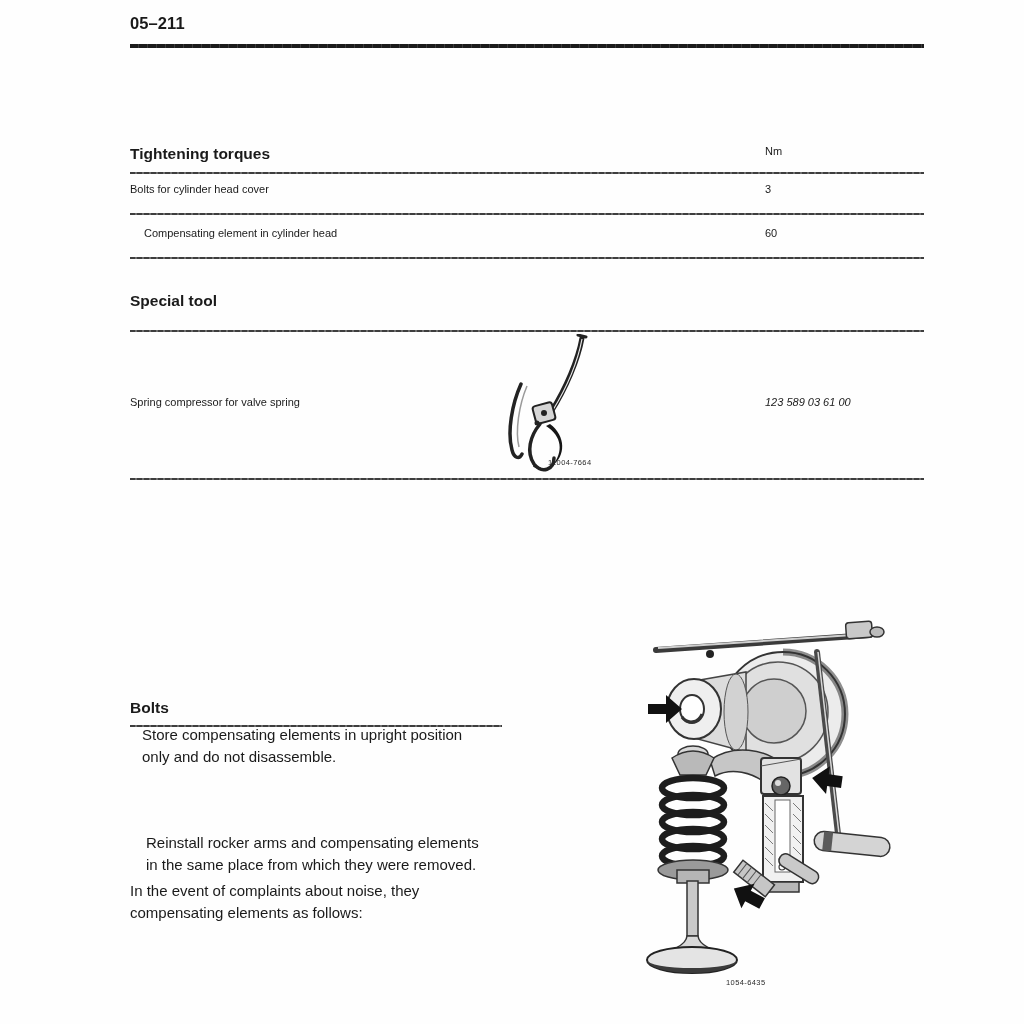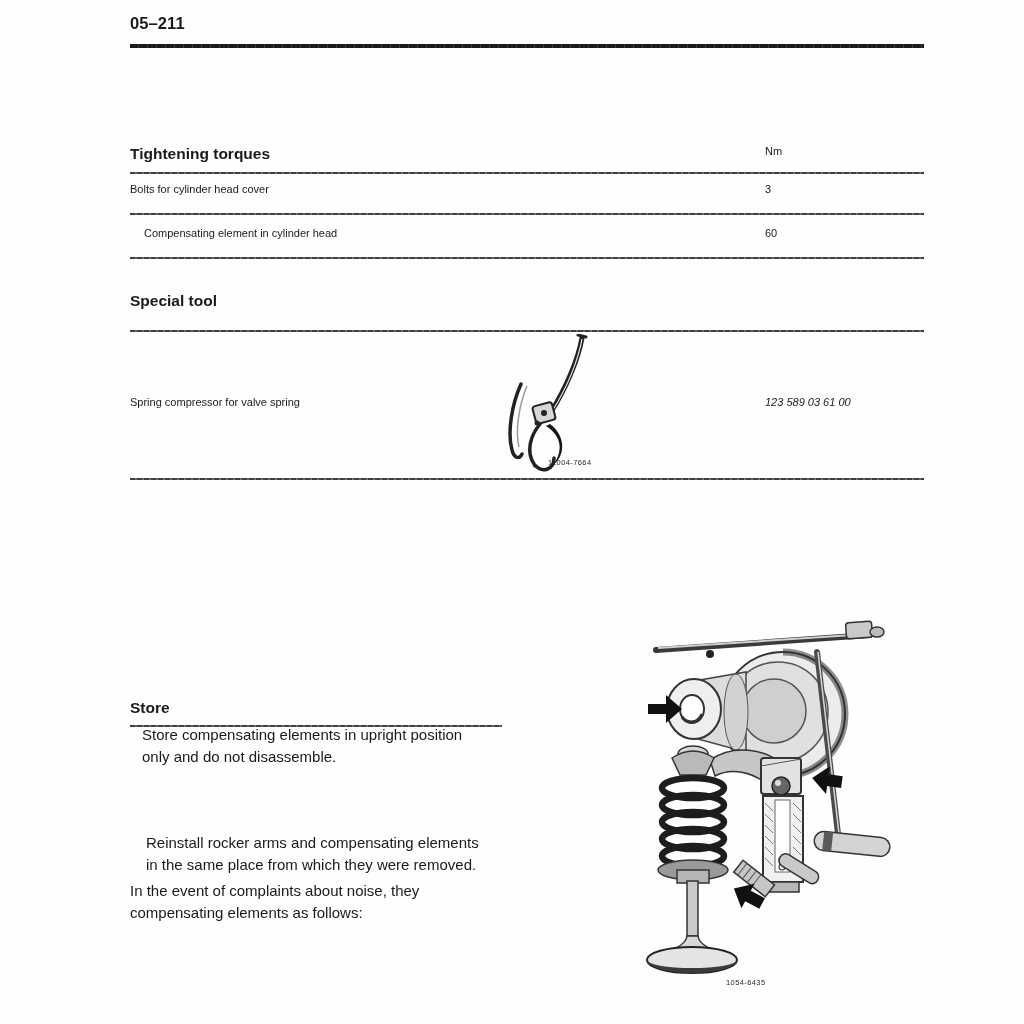--- a/index.html
+++ b/index.html
@@ -71,21 +71,21 @@
         <path d="M44 132 L53 136" stroke="#222" stroke-width="2" stroke-linecap="round"></path>
       </svg>
     </div>
     <span class="abs fig-cap" style="left:548px;top:458px;">11004-7664</span>
 
     <span class="abs cell" style="left:765px;top:396px;font-style:italic;">123 589 03 61 00</span>
     <div class="hr" style="left:130px;top:478px;width:794px;"></div>
   </div>
 
   <div>
-    <span class="abs sec-head" style="left:130px;top:699px;">Store</span>
+    <span class="abs sec-head" style="left:130px;top:699px;">Bolts</span>
     <div class="hr" style="left:130px;top:725px;width:372px;"></div>
 
     <p class="abs para" style="left:130px;top:712px;margin:12px;">Store compensating elements in upright position
 only and do not disassemble.</p>
     <p class="abs para" style="left:130px;top:816px;margin:16px;">Reinstall rocker arms and compensating elements
 in the same place from which they were removed.</p>
     <p class="abs para" style="left:130px;top:880px;margin:0;">In the event of complaints about noise, they
 compensating elements as follows:</p>
   </div>
 

